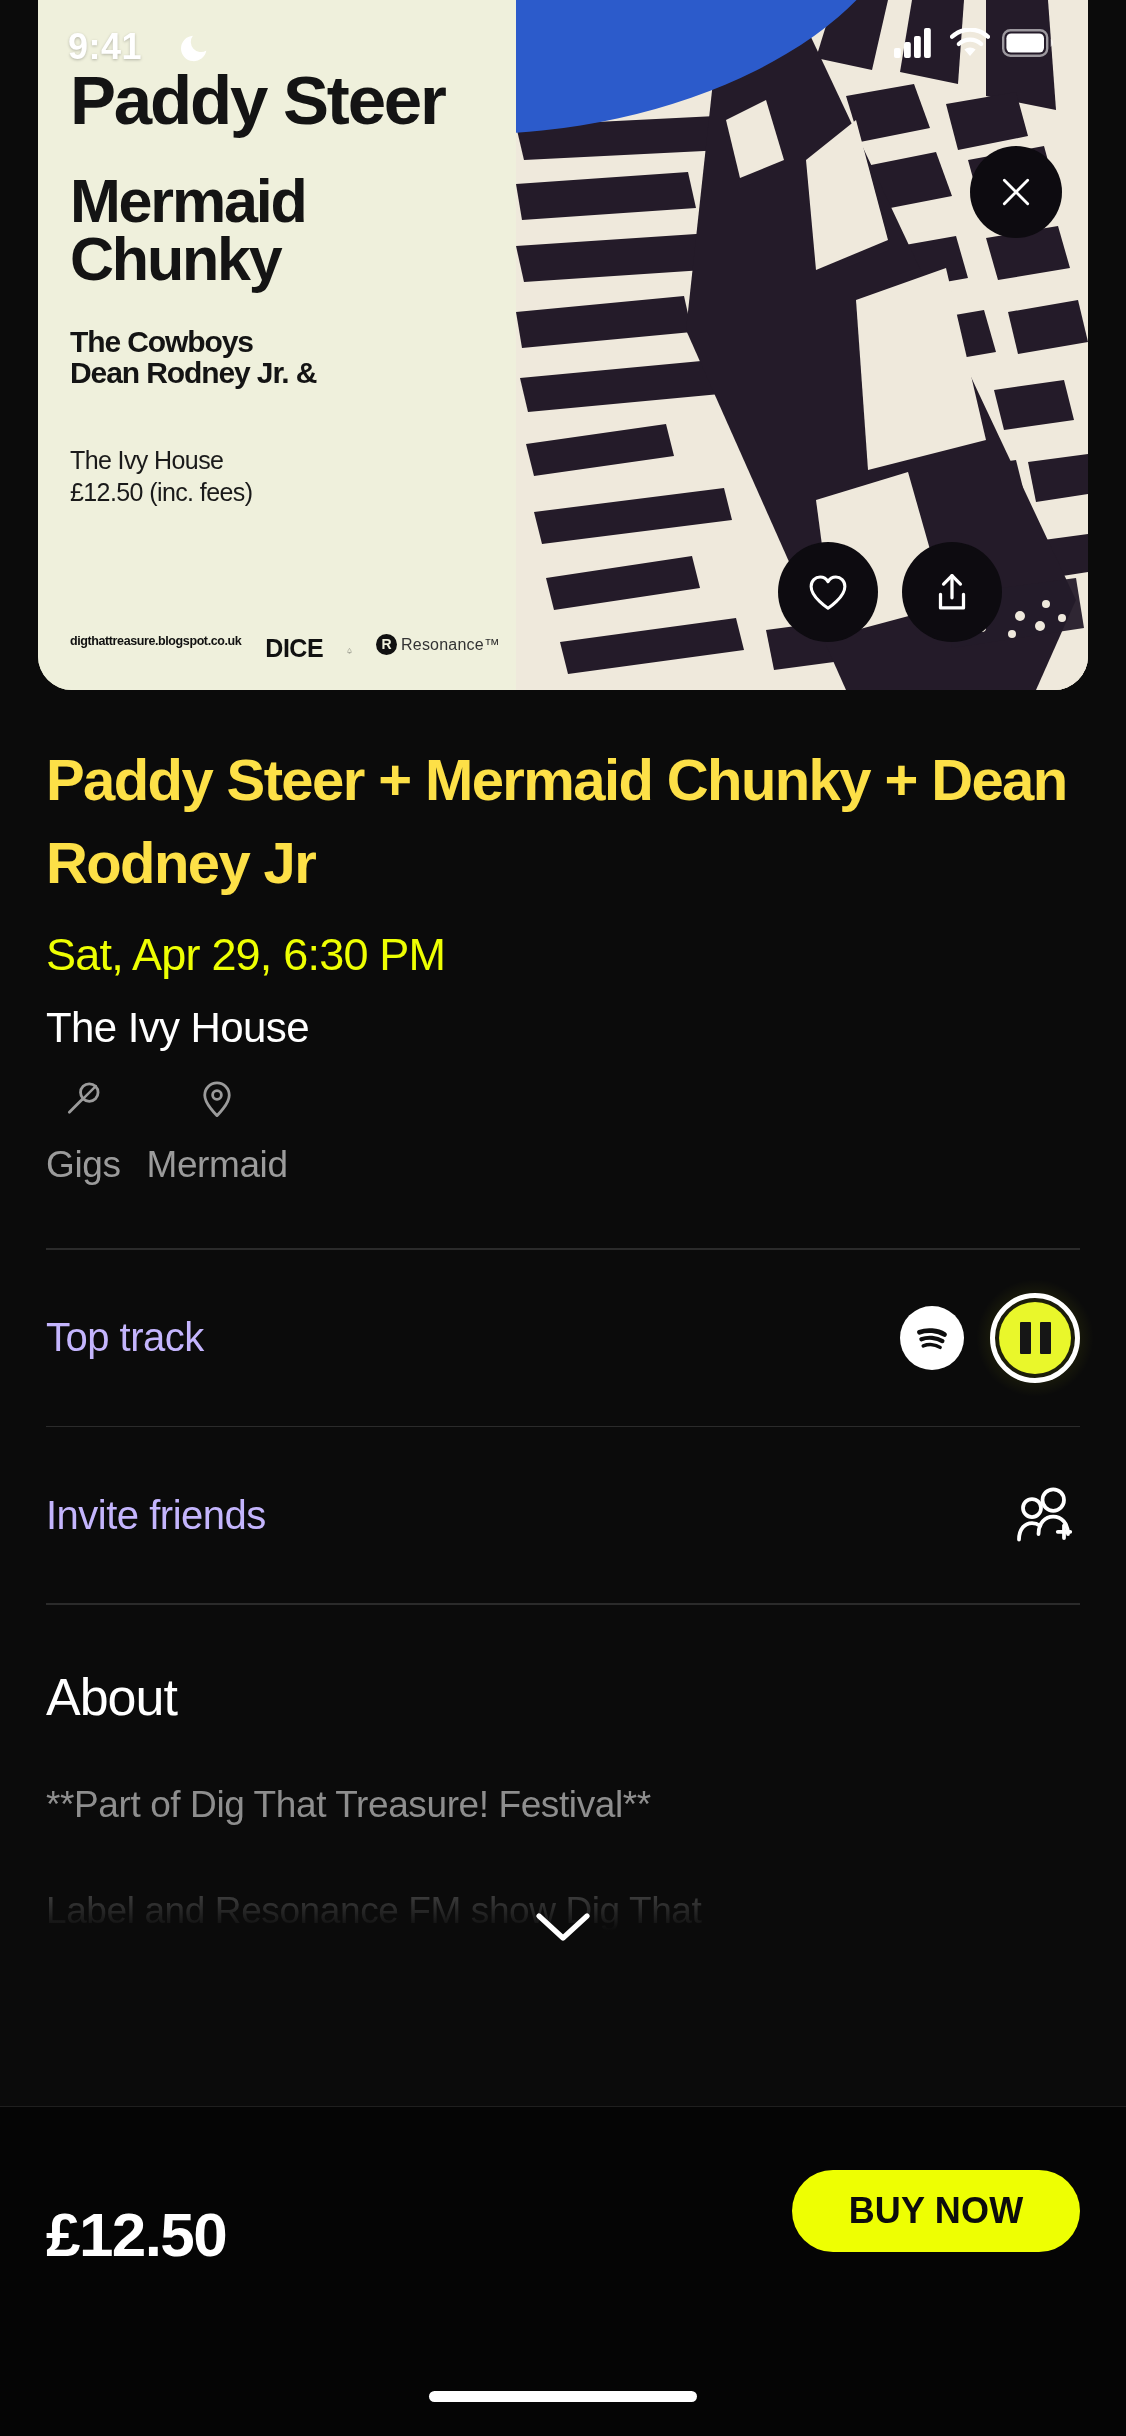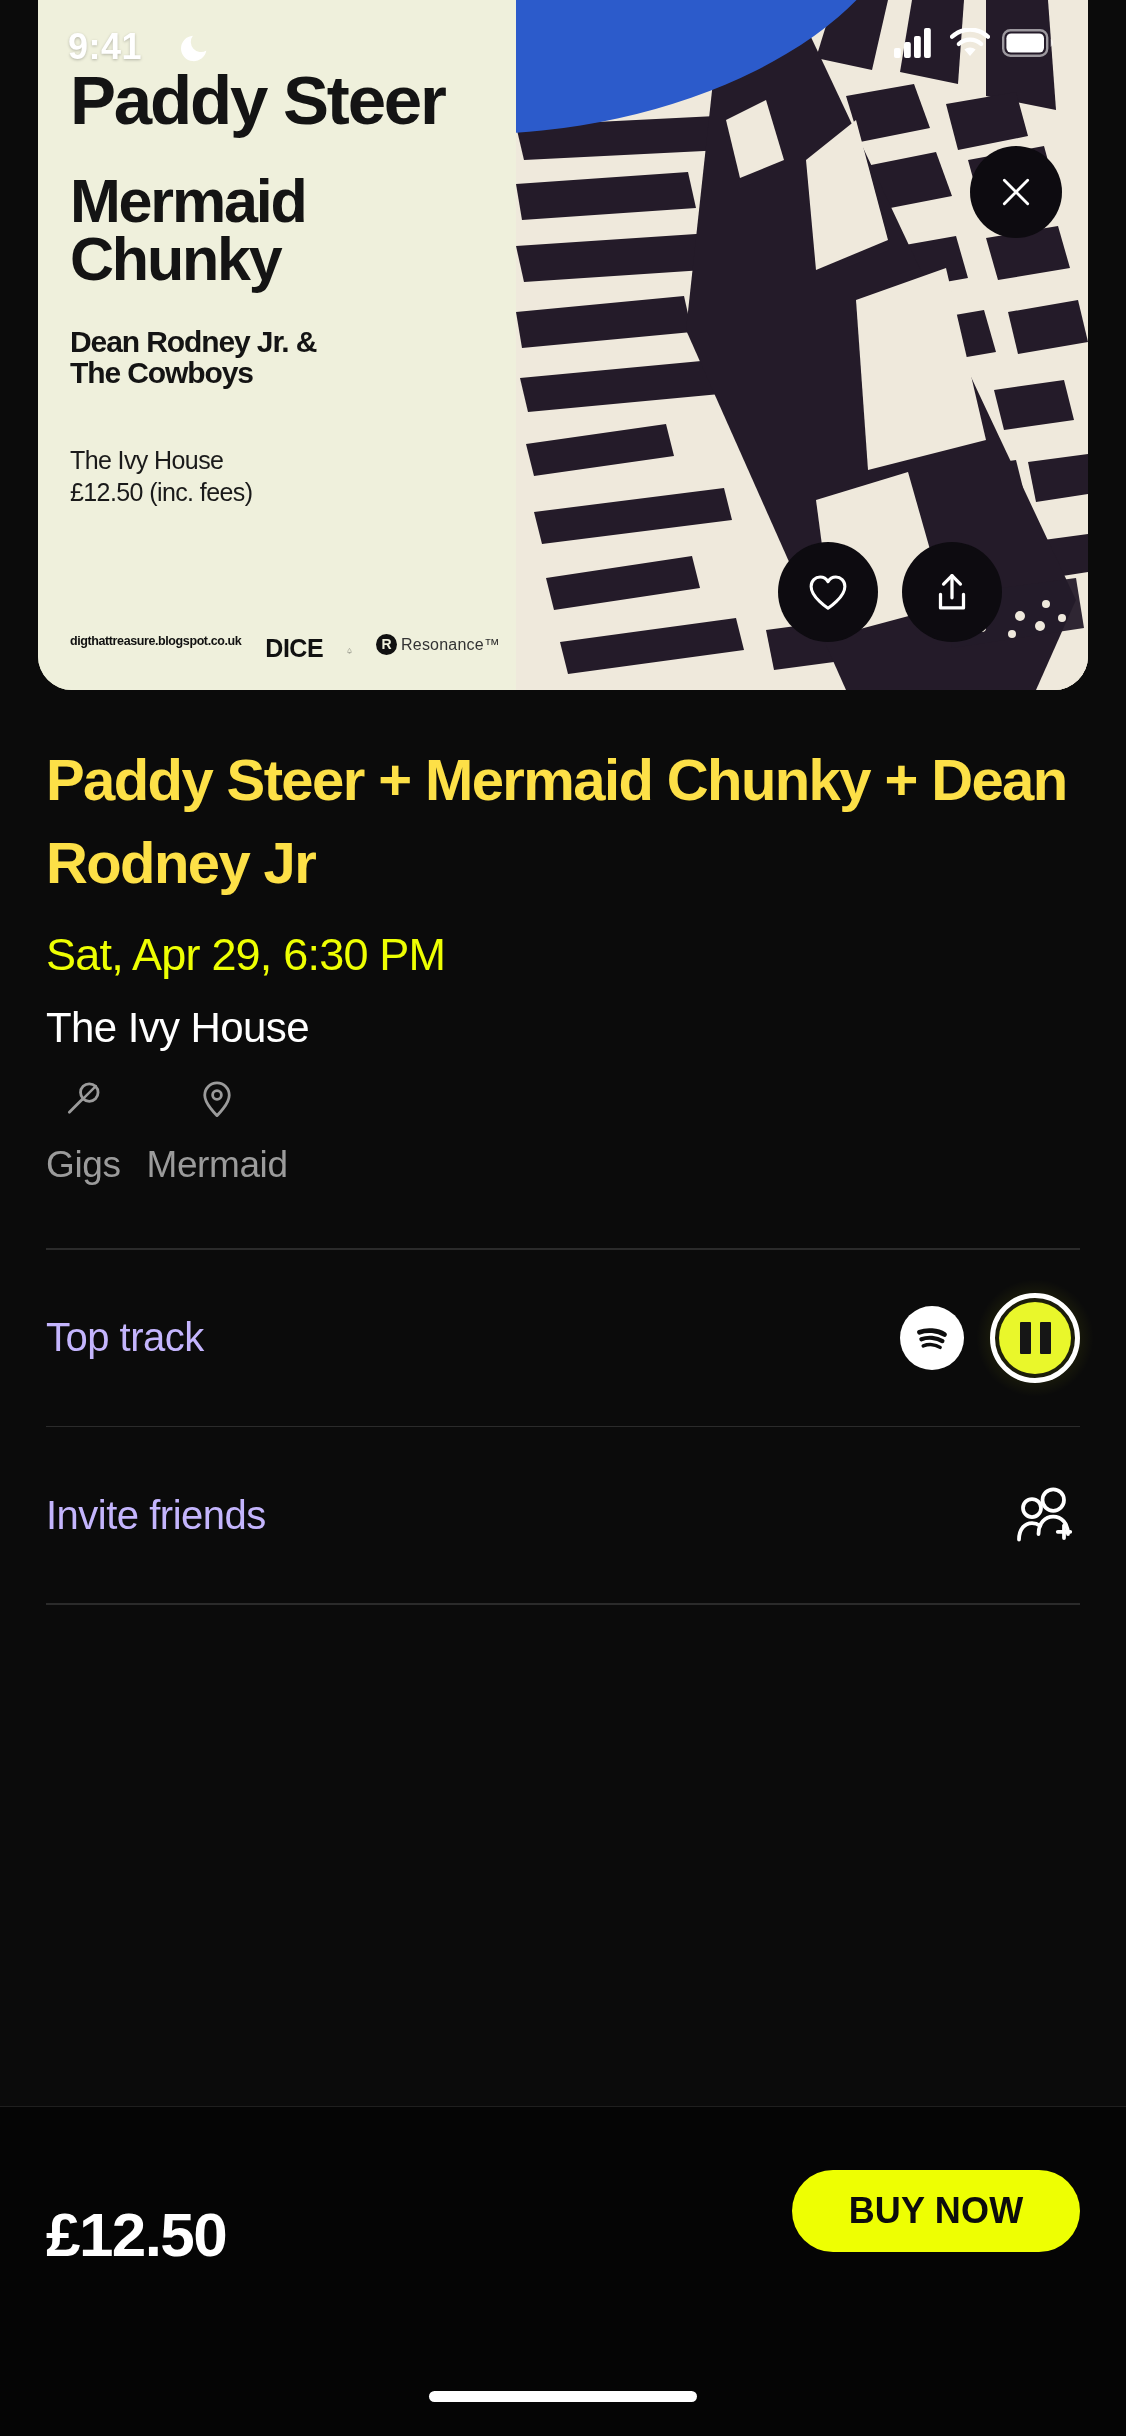--- a/index.html
+++ b/index.html
@@ -259,22 +259,22 @@
       <div id="art-blue"></div>
     </div>
 
     <div id="poster-left">
       <div class="p-head1">Paddy Steer</div>
       <div class="p-head2">
         <div>Mermaid</div>
         <div>Chunky</div>
       </div>
       <div class="p-sub">
+        <div>The Cowboys</div>
         <div>Dean Rodney Jr. &amp;</div>
-        <div>The Cowboys</div>
       </div>
       <div class="p-venue">
         <div>The Ivy House</div>
         <div>£12.50 (inc. fees)</div>
       </div>
     </div>
 
     <div id="poster-logos">
       <div class="logo-url">digthattreasure.blogspot.co.uk</div>
       <div class="logo-dice">DICE</div>
@@ -393,20 +393,31 @@
         <circle cx="15.5" cy="6" r="4.3" fill="none" stroke="#fff" stroke-width="1.5"></circle>
         <path d="M9.6 19.6 C9.6 15.4 12.2 12.6 15.5 12.6 C18.8 12.6 21.4 15.4 21.4 19.6" fill="none" stroke="#fff" stroke-width="1.5" stroke-linecap="round"></path>
         <circle cx="7" cy="9.2" r="3.6" fill="none" stroke="#fff" stroke-width="1.5"></circle>
         <path d="M1.8 21.8 C1.8 17.8 4 15.2 7 15.2 C8.2 15.2 9.3 15.6 10.2 16.3" fill="none" stroke="#fff" stroke-width="1.5" stroke-linecap="round"></path>
         <path d="M17.3 18.7 L22.3 18.7 M19.8 16.2 L19.8 21.2" stroke="#fff" stroke-width="1.5" stroke-linecap="round"></path>
       </svg>
     </div>
 
     <div class="divider"></div>
 
+    <div id="about-wrap">
+      <div id="about">
+        <div id="about-heading">About</div>
+        <div class="about-p">**Part of Dig That Treasure! Festival**</div>
+        <div class="about-p">Label and Resonance FM show Dig That</div>
+      </div>
+      <div id="about-fade"></div>
+      <svg id="chevron" width="56" height="34" viewBox="0 0 28 17">
+        <path d="M2 2.5 L14 13.5 L26 2.5" stroke="#fff" stroke-width="2.6" fill="none" stroke-linecap="round" stroke-linejoin="round"></path>
+      </svg>
+    </div>
   </div>
 
   <div id="bottombar">
     <div id="price">£12.50</div>
     <div id="buy-btn">
       <span id="buy-label">BUY NOW</span>
     </div>
     <div id="home-indicator"></div>
   </div>
 

